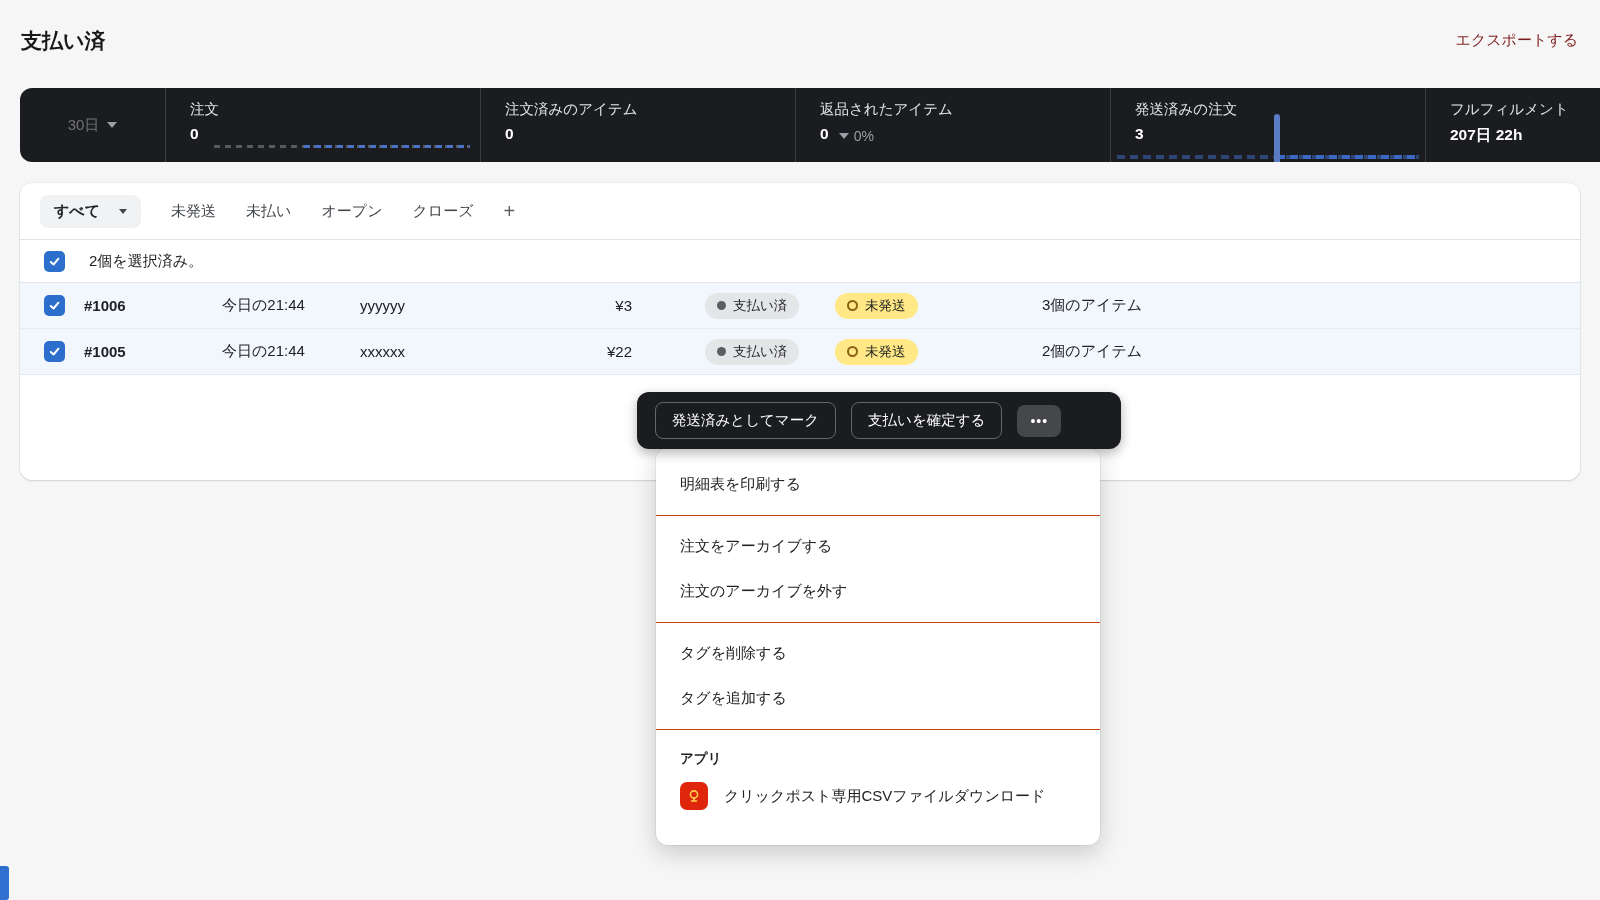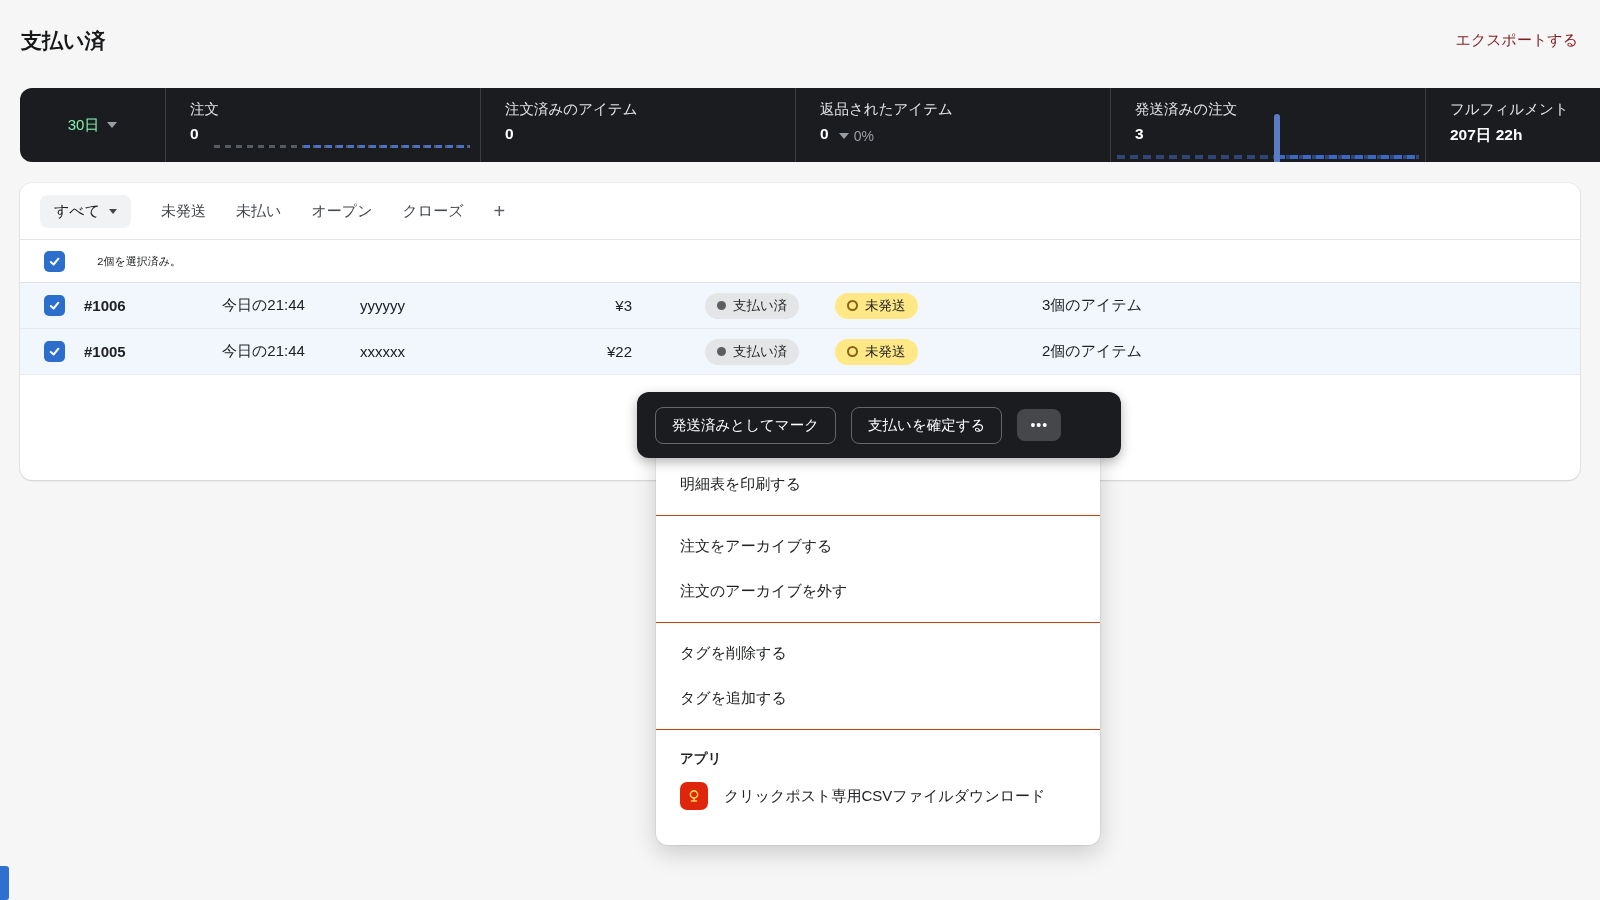--- a/index.html
+++ b/index.html
@@ -12,21 +12,21 @@
   
   .page-title{position:absolute;left:21px;top:27px;font-size:21px;font-weight:700;color:#16181a;}
   .export-link{position:absolute;right:22px;top:31px;font-size:15px;color:#7f1d1d;cursor:pointer;}
   
   .stats-bar{
     position:absolute;left:20px;top:88px;width:1740px;height:74px;
     background:#1a1c20;border-radius:12px;display:flex;align-items:stretch;
   }
   .stats-period{
     width:145px;display:flex;align-items:center;justify-content:center;gap:8px;
-    color:#86efac;font-size:15px;border-right:1px solid #3a3d43;cursor:pointer;
+    color:#737373;font-size:15px;border-right:1px solid #3a3d43;cursor:pointer;
   }
   .caret-down{width:0;height:0;border-left:5px solid transparent;border-right:5px solid transparent;border-top:6px solid #9a9fa5;}
   .metric{
     width:315px;box-sizing:border-box;padding:12px 0 0 24px;position:relative;
     border-right:1px solid #3a3d43;cursor:pointer;overflow:hidden;
   }
   .metric:last-child{border-right:none;}
   .metric .m-label{font-size:14.5px;color:#e3e5e7;white-space:nowrap;}
   .metric .m-value{font-size:15.5px;font-weight:700;color:#ffffff;margin-top:6px;white-space:nowrap;}
   .delta{display:inline-flex;align-items:center;gap:5px;margin-left:10px;font-weight:400;color:#9a9fa5;font-size:14px;}
@@ -53,34 +53,34 @@
     background:#5b7bc4;border-radius:3px 3px 0 0;
   }
   
   .card{
     position:absolute;left:20px;top:183px;width:1560px;height:297px;
     background:#ffffff;border-radius:12px;
     box-shadow:0 1px 2px rgba(0,0,0,.12),0 0 0 1px rgba(0,0,0,.04);
   }
   .tabs-row{display:flex;align-items:center;height:57px;padding:0 20px;border-bottom:1px solid #e1e3e5;box-sizing:border-box;}
   .tab-pill{
-    display:flex;align-items:center;gap:9px;background:#f1f2f4;border-radius:8px;
-    padding:7px 14px;font-size:15px;color:#202223;cursor:pointer;
+    display:flex;align-items:center;gap:19px;background:#f1f2f4;border-radius:8px;
+    padding:7px 14px;font-size:15px;color:#202223;cursor:pointer;font-weight:bold;
   }
   .tab-pill .caret-down{border-top-color:#42474c;border-left-width:4.5px;border-right-width:4.5px;border-top-width:5.5px;}
   .tab{margin-left:30px;font-size:15px;color:#42474c;cursor:pointer;}
   .tab-add{margin-left:30px;font-size:20px;color:#5c5f62;cursor:pointer;line-height:1;}
   
   .select-row{display:flex;align-items:center;height:43px;padding:0 24px;border-bottom:1px solid #e1e3e5;box-sizing:border-box;}
   .checkbox{
     width:21px;height:21px;border-radius:5px;background:#2c6ecb;
     display:flex;align-items:center;justify-content:center;flex:none;cursor:pointer;
   }
   .checkbox svg{display:block;}
-  .select-text{margin-left:32px;font-size:11px;color:#202223;font-family:Liberation Mono, monospace;}
+  .select-text{margin-left:24px;font-size:15px;color:#202223;}
   
   .order-row{position:relative;height:45px;background:#f2f7fe;border-bottom:1px solid #e7eaee;cursor:pointer;}
   .order-row .checkbox{position:absolute;left:24px;top:12px;}
   .cell{position:absolute;top:0;height:45px;display:flex;align-items:center;font-size:15px;color:#202223;white-space:nowrap;}
   .c-number{left:64px;font-weight:700;}
   .c-date{left:202px;}
   .c-customer{left:340px;}
   .c-total{left:520px;width:92px;justify-content:flex-end;}
   .c-pay{left:685px;}
   .c-fulfill{left:815px;}
@@ -88,21 +88,21 @@
   .badge{
     display:inline-flex;align-items:center;gap:7px;border-radius:13px;
     padding:4px 12px;font-size:13.5px;color:#202223;
   }
   .badge-gray{background:#e4e5e7;}
   .badge-yellow{background:#ffe885;}
   .dot-filled{width:9px;height:9px;border-radius:50%;background:#5c5f62;flex:none;}
   .dot-open{width:7px;height:7px;border-radius:50%;border:2px solid #8a6116;flex:none;}
   
   .bulk-bar{
-    position:absolute;left:637px;top:392px;width:484px;height:66px;
+    position:absolute;left:637px;top:392px;width:484px;height:57px;
     background:#1a1c20;border-radius:12px;display:flex;align-items:center;
     padding:0 18px;box-sizing:border-box;gap:15px;
     box-shadow:0 4px 12px rgba(0,0,0,.3);z-index:5;
   }
   .bulk-btn{
     border:1px solid #63666b;border-radius:8px;color:#ffffff;font-size:14.5px;
     padding:8px 16px;background:transparent;cursor:pointer;white-space:nowrap;
     font-family:inherit;
   }
   .bulk-more{

